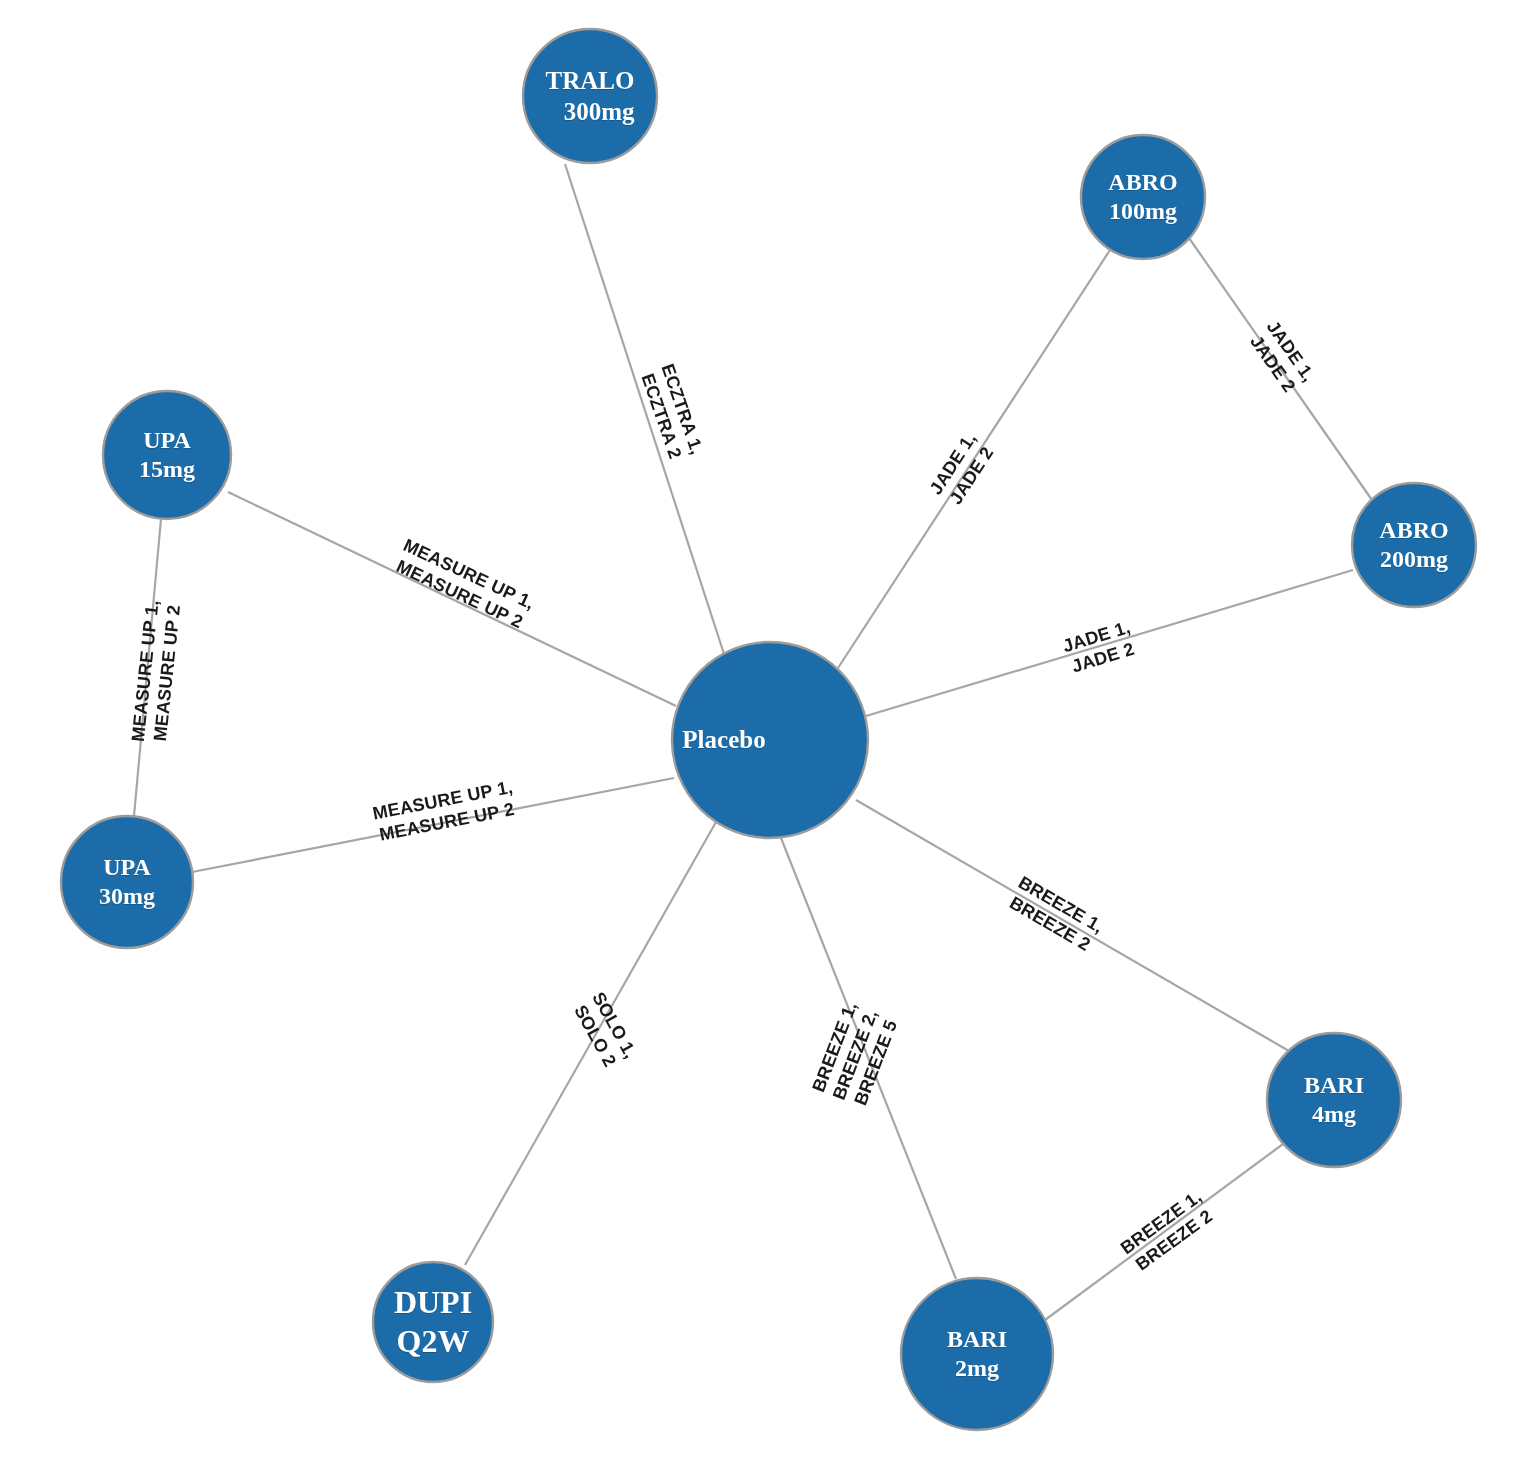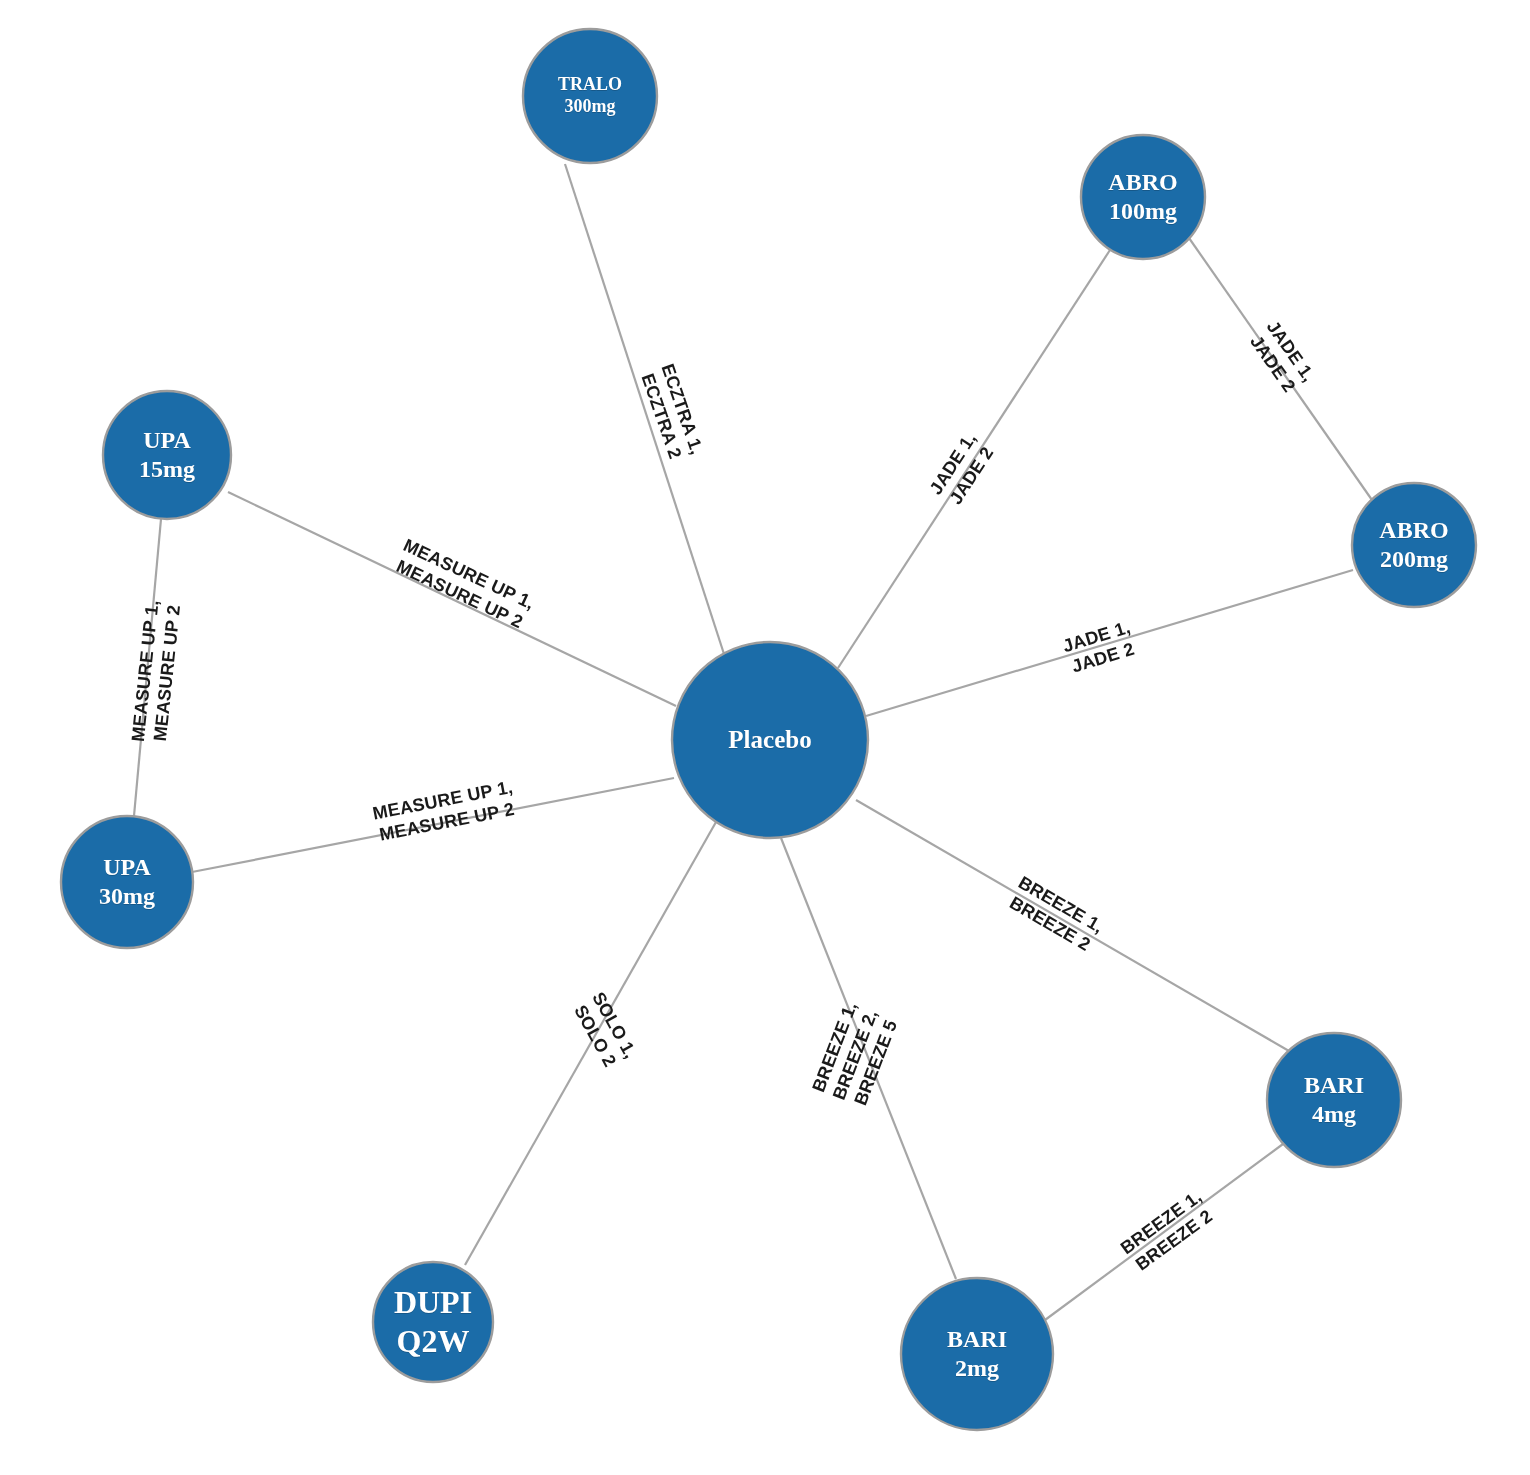--- a/index.html
+++ b/index.html
@@ -81,24 +81,24 @@
       <circle cx="1414" cy="545" r="62" class="node-circle"></circle>
       <circle cx="167" cy="455" r="64" class="node-circle"></circle>
       <circle cx="127" cy="882" r="66" class="node-circle"></circle>
       <circle cx="433" cy="1322" r="60" class="node-circle"></circle>
       <circle cx="977" cy="1354" r="76" class="node-circle"></circle>
       <circle cx="1334" cy="1100" r="67" class="node-circle"></circle>
     </g>
 </svg>
 
 <div id="labels-layer">
-    <div class="node-label" style="left: 770px; top: 740px; font-size: 25px;">
+    <div class="node-label" style="left: 724px; top: 740px; font-size: 25px;">
       <span class="ln">Placebo</span>
     </div>
-    <div class="node-label" style="left: 590px; top: 96px; font-size: 18px;">
+    <div class="node-label" style="left: 590px; top: 96px; font-size: 25px; text-align: right;">
       <span class="ln">TRALO</span>
       <span class="ln">300mg</span>
     </div>
     <div class="node-label" style="left: 1143px; top: 197px; font-size: 24px;">
       <span class="ln">ABRO</span>
       <span class="ln">100mg</span>
     </div>
     <div class="node-label" style="left: 1414px; top: 545px; font-size: 24px;">
       <span class="ln">ABRO</span>
       <span class="ln">200mg</span>

